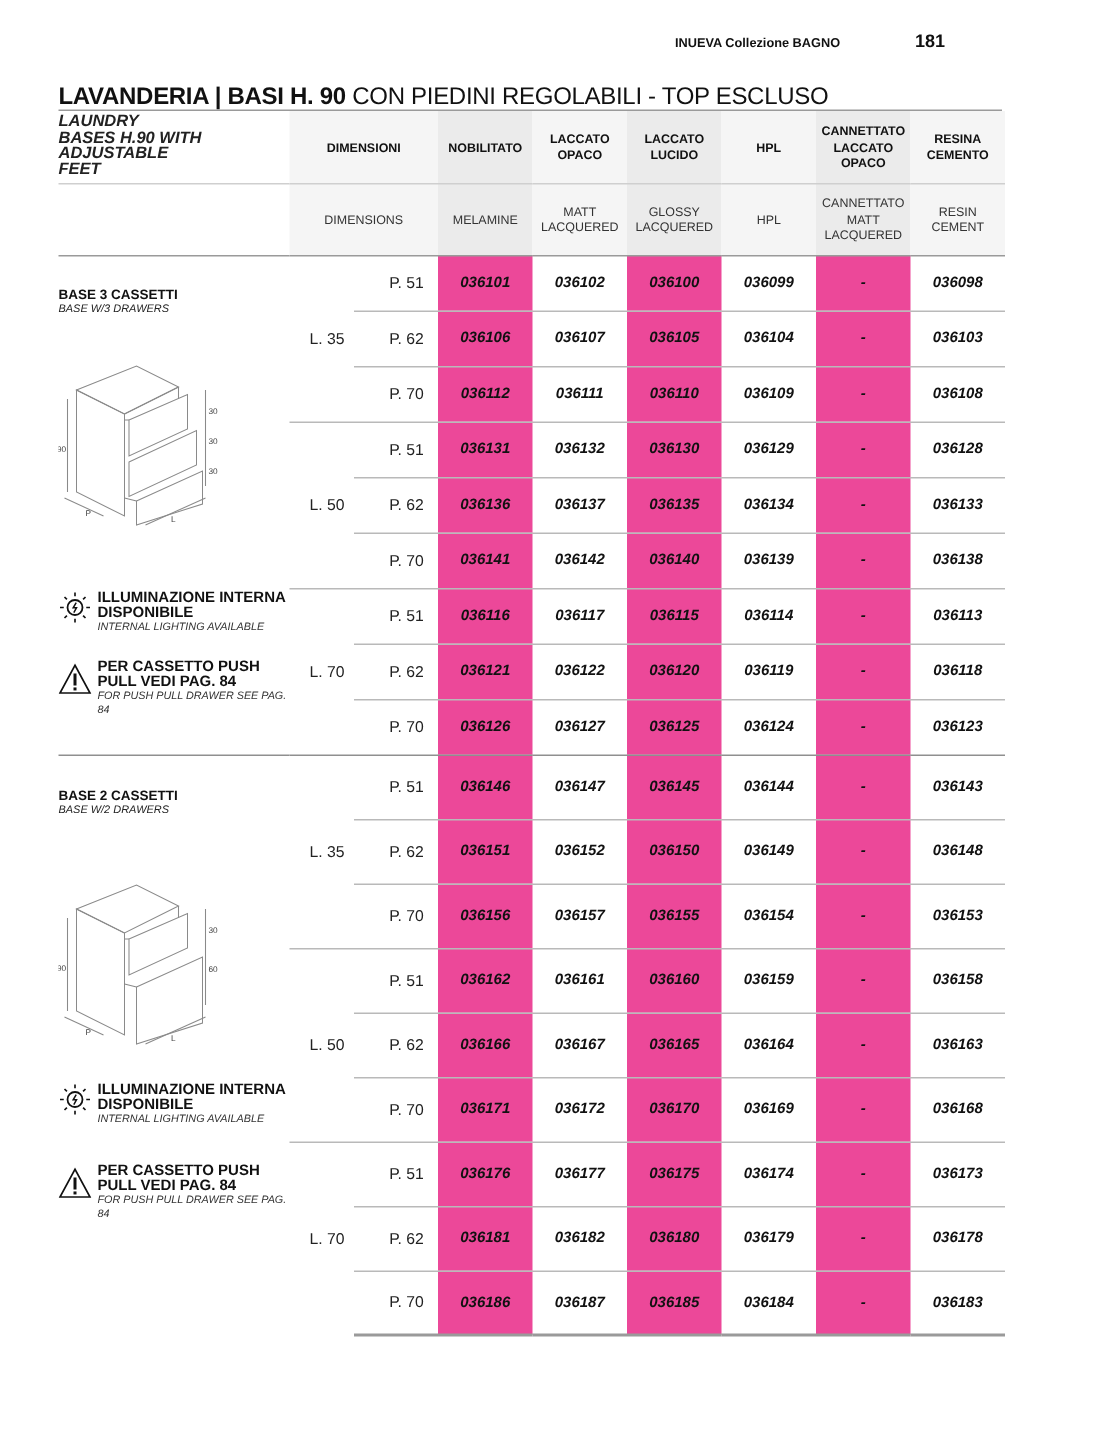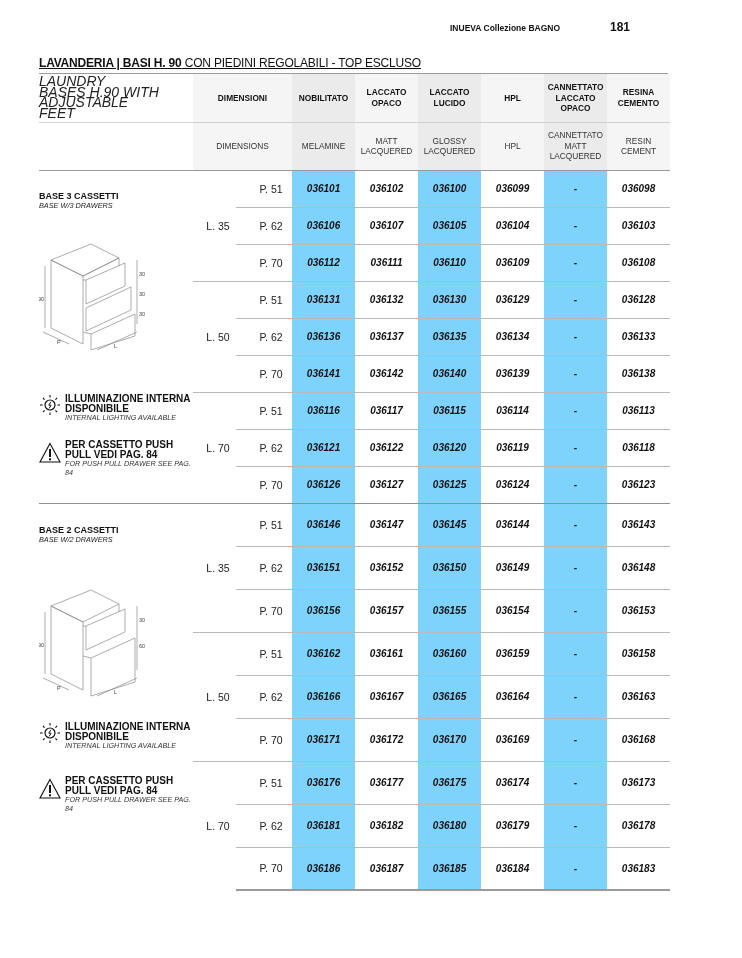--- a/index.html
+++ b/index.html
@@ -3,40 +3,40 @@
 <meta charset="utf-8">
 <style>
   * { box-sizing: border-box; margin: 0; padding: 0; }
   html, body { width: 742px; height: 958px; background: #ffffff; overflow: hidden; }
   body { font-family: "Liberation Sans", sans-serif; color: #111; position: relative; }
 
   .page-header { position: absolute; top: 20px; left: 0; width: 742px; height: 16px; }
   .collection { position: absolute; left: 424px; top: 3px; font-size: 8.5px; font-weight: bold; letter-spacing: 0; padding-left: 26px; }
   .page-num { position: absolute; left: 610px; top: 0px; font-size: 12px; font-weight: bold; }
 
-  .title { position: absolute; left: 39px; top: 56px; font-size: 12px; white-space: nowrap; letter-spacing: -0.2px; text-decoration: underline; }
+  .title { position: absolute; left: 39px; top: 56px; font-size: 16px; white-space: nowrap; letter-spacing: -0.2px; }
   .title b { font-weight: bold; }
   .title .light { font-weight: normal; }
   .title-rule { position: absolute; left: 39px; top: 73px; width: 629px; height: 1px; background: #9a9a9a; }
 
   table.grid { position: absolute; left: 39px; top: 74px; width: 629px; border-collapse: collapse; table-layout: fixed; }
   table.grid td, table.grid th { padding: 0; vertical-align: middle; text-align: center; }
 
   col.c-desc { width: 154px; }
   col.c-l { width: 43px; }
   col.c-p { width: 56px; }
   col.c-code { width: 63px; }
 
   .hdr1 th { height: 48px; background: #f5f5f5; font-size: 8.3px; font-weight: bold; line-height: 10.5px; border-bottom: 1px solid #cfcfcf; }
   .hdr2 th { height: 48px; background: #f5f5f5; font-size: 8.3px; font-weight: normal; line-height: 10.5px; color: #333; border-bottom: 1px solid #9a9a9a; }
-  .hdr1 th.desc-cell, .hdr2 th.desc-cell { background: #ffffff; text-align: left; vertical-align: top; font-weight: normal; font-style: italic; font-size: 14px; line-height: 10.5px; padding-top: 2px; color: #222; }
+  .hdr1 th.desc-cell, .hdr2 th.desc-cell { background: #ffffff; text-align: left; vertical-align: top; font-weight: bold; font-style: italic; font-size: 11px; line-height: 10.5px; padding-top: 2px; color: #222; }
   .hdr1 th.shade, .hdr2 th.shade { background: #ebebeb; }
 
   td.code { font-size: 10px; font-weight: bold; font-style: italic; color: #111; }
-  td.code.shade { background: #7dd3fc; }
+  td.code.shade { background: #ec4899; }
   td.dash { font-size: 10px; font-weight: bold; }
   td.lcell { font-size: 10.5px; color: #222; text-align: left; padding-left: 7px !important; margin-top: 43px; }
   td.pcell { font-size: 10.5px; color: #222; text-align: left; padding-left: 14px !important; }
   td.desc { text-align: left; vertical-align: top; position: relative; }
 
   tr.s1 td { height: 37px; }
   tr.s2 td { height: 43px; }
   tr.rowline td.pcell, tr.rowline td.code, tr.rowline td.dash { border-top: 1px solid #b9b9b9; }
   tr.groupline td.lcell, tr.groupline td.pcell, tr.groupline td.code, tr.groupline td.dash { border-top: 1px solid #b9b9b9; }
   tr.sectionline td { border-top: 1px solid #8f8f8f; }

